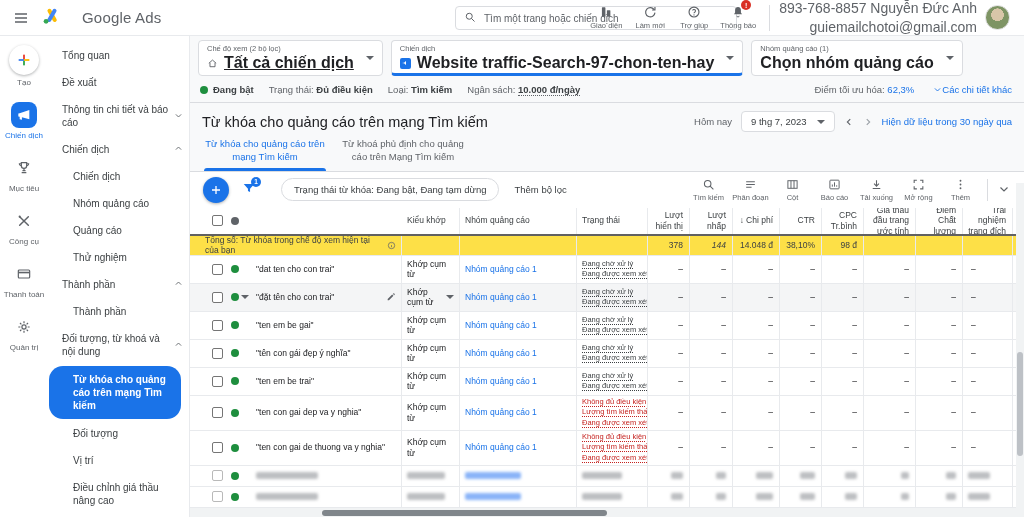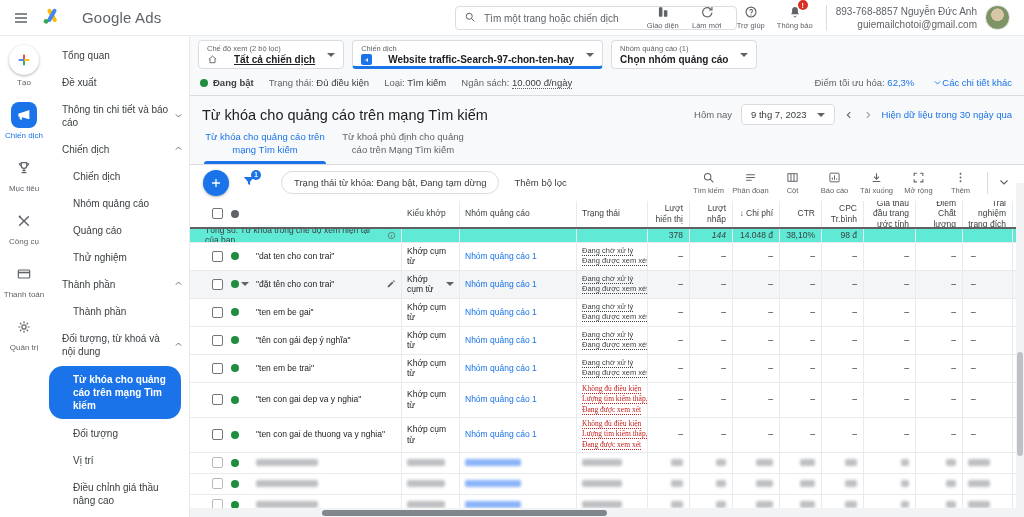--- a/index.html
+++ b/index.html
@@ -13,21 +13,21 @@
   .logo{display:flex;align-items:center;gap:20px;}
   .logo-text{font-size:15px;color:#5f6368;letter-spacing:.2px;}
   .searchbox{position:absolute;left:455px;top:6px;width:282px;height:24px;border:1px solid #dadce0;border-radius:4px;background:#fff;display:flex;align-items:center;padding:0 8px;gap:6px;color:#5f6368;}
   .searchbox input{border:none;outline:none;flex:1;font-size:10px;font-family:inherit;color:#3c4043;background:transparent;}
   .searchbox input::placeholder{color:#5f6368;}
   .top-actions{margin-left:auto;display:flex;align-items:center;padding-right:8px;}
   .action{width:44px;display:flex;flex-direction:column;align-items:center;gap:2px;color:#5f6368;font-size:7.5px;cursor:pointer;position:relative;}
   .action svg{width:14px;height:14px;}
   .badge{position:absolute;top:-5px;right:9px;min-width:10px;height:10px;border-radius:50%;background:#d93025;color:#fff;font-size:7px;font-weight:bold;display:flex;align-items:center;justify-content:center;}
   .divider-v{width:1px;height:26px;background:#dadce0;margin:0 9px;}
-  .account{text-align:right;font-size:10px;color:#5f6368;line-height:1.3;}
+  .account{text-align:right;font-size:14px;color:#5f6368;line-height:1.3;}
   .avatar{width:25px;height:25px;border-radius:50%;margin:0 6px 0 8px;background:radial-gradient(circle at 50% 38%,#d8c6a8 0 34%,#7e9464 35% 100%);border:1px solid #e0e0e0;cursor:pointer;}
 
   
   .body{display:flex;height:481px;}
   .rail{width:48px;background:#fff;display:flex;flex-direction:column;align-items:center;padding-top:9px;gap:15px;flex:none;}
   .rail-item{display:flex;flex-direction:column;align-items:center;gap:3px;font-size:8px;color:#5f6368;cursor:pointer;width:48px;text-align:center;}
   .ric{width:26px;height:26px;border-radius:8px;display:flex;align-items:center;justify-content:center;color:#5f6368;}
   .ric svg{width:16px;height:16px;}
   .rail-item.create .ric{width:30px;height:30px;border-radius:50%;background:#fff;box-shadow:0 1px 3px rgba(60,64,67,.4);}
   .rail-item.active .ric{background:#1a73e8;color:#fff;}
@@ -39,33 +39,33 @@
   .side-item .chev svg{width:9px;height:9px;}
   .side-item.sub{padding-left:25px;}
   .side-item.active{background:#1a73e8;color:#fff;font-weight:bold;border-radius:14px;margin:1px 8px 1px 1px;padding-left:24px;}
 
   
   .main{flex:1;background:#f8f9fa;position:relative;overflow:hidden;}
   .context-row{display:flex;gap:8px;padding:4px 0 3px 8px;align-items:stretch;}
   .selector{background:#fff;border:1px solid #dadce0;border-radius:4px;padding:3px 8px;display:flex;align-items:center;gap:12px;cursor:pointer;}
   .selector .sel-txt{display:flex;flex-direction:column;gap:1px;}
   .sel-lab{font-size:7.5px;color:#5f6368;}
-  .sel-val{font-size:10px;color:#202124;font-weight:bold;display:flex;align-items:center;gap:16px;}
+  .sel-val{font-size:16px;color:#202124;font-weight:bold;display:flex;align-items:center;gap:6px;}
   .sel-val.underline .vtext{text-decoration:underline;}
   .selector.campaign{border-bottom:3px solid #1a73e8;padding-bottom:1px;}
   .caret{width:0;height:0;border-left:4px solid transparent;border-right:4px solid transparent;border-top:4.5px solid #5f6368;flex:none;}
   .sel-ic{color:#5f6368;display:flex;}
   .sel-ic svg{width:11px;height:11px;}
   .camp-ic{width:11px;height:11px;border-radius:2px;background:#1a73e8;display:flex;align-items:center;justify-content:center;}
   .camp-ic svg{width:8px;height:8px;color:#fff;}
 
   .status-row{display:flex;align-items:center;gap:15px;padding:5px 12px 7px 10px;font-size:9.5px;color:#5f6368;border-bottom:1px solid #dadce0;}
   .gdot{width:8px;height:8px;border-radius:50%;background:#1e8e3e;display:inline-block;flex:none;}
   .status-on{display:flex;align-items:center;gap:5px;color:#3c4043;font-weight:bold;}
-  .status-row b{color:#3c4043;font-weight:normal;}
+  .status-row b{color:#3c4043;font-weight:bold;}
   .dotted-u{border-bottom:1px dotted #5f6368;}
   .blue{color:#1a73e8;}
   .link{color:#1a73e8;cursor:pointer;}
   .details-link{display:flex;align-items:center;gap:0;margin-left:4px;}
   .details-link svg{width:9px;height:9px;}
 
   .page-head{display:flex;align-items:center;justify-content:space-between;padding:8px 12px 2px 12px;}
   .page-title{font-size:14.5px;color:#202124;}
   .date-ctrls{display:flex;align-items:center;gap:9px;font-size:9.5px;color:#5f6368;}
   .date-box{background:#fff;border:1px solid #dadce0;border-radius:4px;padding:4px 9px;display:flex;align-items:center;gap:10px;color:#3c4043;cursor:pointer;}
@@ -94,38 +94,38 @@
   .collapse-chev svg{width:12px;height:12px;}
 
   
   .table{background:#fff;font-size:8.5px;}
   .t-row{display:flex;border-bottom:1px solid #e8eaed;background:#fff;align-items:stretch;}
   .cell{display:flex;align-items:center;padding:0 5px;overflow:hidden;line-height:1.25;}
   .cell.bdr{border-right:1px solid #e8eaed;}
   .cell.num{justify-content:flex-end;text-align:right;padding-right:6px;}
   .t-head{height:28px;border-bottom:2px solid #616161;color:#3c4043;}
   .t-head .cell{font-size:8.5px;}
-  .sum-row{height:14px;background:#5eead4;color:#3c4043;}
+  .sum-row{height:20px;background:#fde047;color:#3c4043;}
   .d-row{height:28px;color:#202124;}
   .d-row.tall{height:35px;}
   .d-row.hl{background:#f4f5f6;}
   .d-row.blur-row{height:21px;}
   .checkbox{width:11px;height:11px;border:1.5px solid #757575;border-radius:2px;background:#fff;flex:none;cursor:pointer;}
   .sel-cell{justify-content:flex-end;padding-right:3px;}
   .dot-cell{padding-left:5px;gap:2px;}
   .hdr-dot{width:8px;height:8px;border-radius:50%;background:#5f6368;}
   .kw-cell{padding-left:4px;}
   .kw-cell .kw{flex:1;white-space:nowrap;overflow:hidden;}
   .pencil{color:#5f6368;flex:none;cursor:pointer;display:flex;}
   .pencil svg{width:10px;height:10px;}
   .aglink{color:#1a73e8;cursor:pointer;white-space:nowrap;overflow:hidden;}
   .status-cell{flex-direction:column;align-items:flex-start;justify-content:center;font-size:7.5px;line-height:1.4;}
   .status-cell span{text-decoration:underline dotted;text-underline-offset:2px;white-space:nowrap;}
   .st-pending span{color:#3c4043;}
-  .st-red span{color:#c5221f;font-family:Liberation Serif, serif;}
+  .st-red span{color:#c5221f;}
   .sort-arrow{margin-right:2px;}
   .info-ic{color:#5f6368;margin-left:4px;display:flex;flex:none;}
   .info-ic svg{width:9px;height:9px;}
   .bar{display:inline-block;height:7px;border-radius:2px;background:#bdbfc2;filter:blur(1.5px);}
   .bar.blue{background:#8ab4f8;}
   .blur-row .checkbox{opacity:.5;filter:blur(.7px);}
 
   
   .hscroll{position:absolute;left:0;right:0;bottom:0;height:9px;background:#f1f3f4;}
   .hscroll .thumb{position:absolute;left:132px;width:285px;top:1.5px;height:6px;background:#80868b;border-radius:3px;cursor:pointer;}

